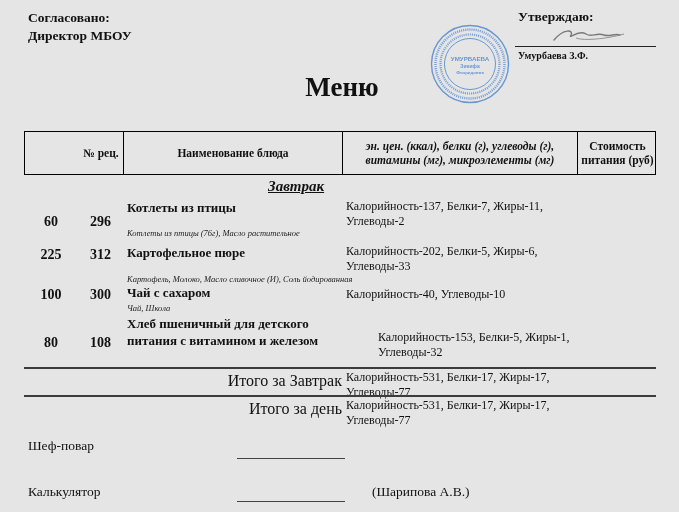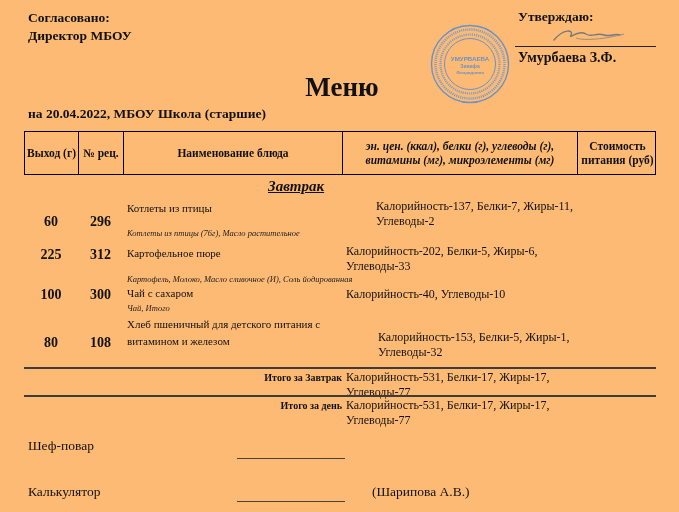--- a/index.html
+++ b/index.html
@@ -1,25 +1,25 @@
 <!DOCTYPE html>
 <html><head>
 <meta charset="utf-8">
 <style>
   html,body{margin:0;padding:0;background:#fff;}
-  .page{position:relative;width:679px;height:512px;background:#fdba74;overflow:hidden;
+  .page{position:relative;width:679px;height:512px;background:#e5e5e5;overflow:hidden;
         font-family:"Liberation Serif","DejaVu Serif",serif;color:#111;}
   .abs{position:absolute;}
 
   
   #approved-block{left:28px;top:9px;font-size:13.5px;font-weight:bold;line-height:18px;}
   #approve-right-label{left:518px;top:9px;font-size:13.5px;font-weight:bold;}
   #signature-svg{left:516px;top:26px;}
   #sig-line{left:515px;top:46px;width:141px;border-top:1.5px solid #222;}
-  #approver-name{left:518px;top:50px;font-size:14px;font-weight:bold;}
+  #approver-name{left:518px;top:50px;font-size:10px;font-weight:bold;}
 
   
   #stamp{left:430px;top:24px;width:80px;height:80px;opacity:.9;}
 
   
   #doc-title{left:10px;top:72px;width:664px;text-align:center;font-size:27px;font-weight:bold;}
   #doc-subtitle{left:28px;top:106px;font-size:13.5px;font-weight:bold;}
 
   
   #thead{left:24px;top:131px;width:632px;height:44px;border:1.5px solid #000;box-sizing:border-box;}
@@ -33,34 +33,34 @@
   #hc-cost{left:553px;width:79px;border-right:none;}
 
   
   #section-title{left:268px;top:178px;font-size:15px;font-weight:bold;font-style:italic;
                  text-decoration:underline;}
 
   
   .row{position:absolute;left:24px;width:632px;}
   .c-out{position:absolute;left:0;width:54px;text-align:center;font-weight:bold;font-size:14px;}
   .c-rec{position:absolute;left:54px;width:45px;text-align:center;font-weight:bold;font-size:14px;}
-  .c-dish{position:absolute;left:103px;width:221px;font-weight:normal;font-size:11px;line-height:16.5px;}
+  .c-dish{position:absolute;left:103px;width:221px;font-weight:bold;font-size:13px;line-height:16.5px;}
   .c-nutr{position:absolute;left:322px;width:215px;font-size:12px;line-height:15px;}
   .c-ingr{position:absolute;left:103px;font-style:italic;font-size:8.5px;color:#222;white-space:nowrap;}
-  #row1{top:200px;} #row1 .c-out,#row1 .c-rec{top:2px;margin-top:12px;} #row1 .c-nutr{top:-1px;margin-left:30px;} #row1 .c-ingr{top:28px;}
+  #row1{top:200px;} #row1 .c-out,#row1 .c-rec{top:2px;margin-top:12px;} #row1 .c-nutr{top:-1px;} #row1 .c-ingr{top:28px;}
   #row2{top:245px;} #row2 .c-out,#row2 .c-rec{top:2px;} #row2 .c-nutr{top:-1px;} #row2 .c-ingr{top:29px;}
   #row3{top:285px;} #row3 .c-out,#row3 .c-rec{top:2px;} #row3 .c-nutr{top:2px;}  #row3 .c-ingr{top:18px;}
   #row4{top:316px;} #row4 .c-out,#row4 .c-rec{top:19px;} #row4 .c-nutr{top:14px;margin-left:32px;}
 
   
   #rule1{left:24px;top:367px;width:632px;border-top:2.5px solid #3c3c3c;}
   #rule2{left:24px;top:395px;width:632px;border-top:2px solid #3c3c3c;}
   .trow{position:absolute;left:24px;width:632px;}
   #total1{top:370px;} #total2{top:398px;}
-  .t-label{position:absolute;left:0;top:2px;width:318px;text-align:right;font-weight:bold;font-size:10px;}
+  .t-label{position:absolute;left:0;top:2px;width:318px;text-align:right;font-weight:normal;font-size:16px;}
   .t-nutr{position:absolute;left:322px;top:0;width:215px;font-size:12px;line-height:15px;}
 
   
   #chef-label{left:28px;top:438px;font-size:13.5px;}
   #chef-sig-line{left:237px;top:458px;width:108px;border-top:1.5px solid #444;}
   #calc-label{left:28px;top:484px;font-size:13.5px;}
   #calc-sig-line{left:237px;top:501px;width:108px;border-top:1.5px solid #444;}
   #calc-name{left:372px;top:484px;font-size:13.5px;}
 
   .stamp-text{fill:#5b8ed0;font-family:"Liberation Sans",sans-serif;font-weight:bold;}
@@ -87,24 +87,22 @@
     <circle cx="40" cy="40" r="38.5" fill="none" stroke="#5b8ed0" stroke-width="1.4"></circle>
     <circle cx="40" cy="40" r="34.5" fill="none" stroke="#6b9ad6" stroke-width="2.4" stroke-dasharray="1.1,1.0"></circle>
     <circle cx="40" cy="40" r="29.5" fill="none" stroke="#6b9ad6" stroke-width="2.2" stroke-dasharray="1.1,1.0"></circle>
     <circle cx="40" cy="40" r="25.5" fill="none" stroke="#5b8ed0" stroke-width="1"></circle>
     <text x="40" y="37" text-anchor="middle" font-size="6.2" class="stamp-text">УМУРБАЕВА</text>
     <text x="40" y="44" text-anchor="middle" font-size="5" class="stamp-text">Зинифа</text>
     <text x="40" y="50" text-anchor="middle" font-size="4.4" class="stamp-text">Флоридовна</text>
   </svg>
 
   <div class="abs" id="doc-title">Меню</div>
-  <div class="abs" id="doc-subtitle">на 20.04.2022, МБОУ  Школа (старшие)</div>
 
   <div class="abs" id="thead">
-    <div class="hc" id="hc-output">Выход (г)</div>
     <div class="hc" id="hc-dish">Наименование блюда</div>
     <div class="hc" id="hc-recipe">№ рец.</div>
     <div class="hc" id="hc-nutrition">эн. цен. (ккал), белки (г), углеводы (г), витамины (мг), микроэлементы (мг)</div>
     <div class="hc" id="hc-cost">Стоимость питания (руб)</div>
   </div>
 
   <div class="abs" id="section-title">Завтрак</div>
 
   <div class="row" id="row1">
     <div class="c-out">60</div>
@@ -120,21 +118,21 @@
     <div class="c-dish">Картофельное пюре</div>
     <div class="c-nutr">Калорийность-202, Белки-5, Жиры-6, Углеводы-33</div>
     <div class="c-ingr">Картофель, Молоко, Масло сливочное (И), Соль йодированная</div>
   </div>
 
   <div class="row" id="row3">
     <div class="c-out">100</div>
     <div class="c-rec">300</div>
     <div class="c-dish">Чай с сахаром</div>
     <div class="c-nutr">Калорийность-40, Углеводы-10</div>
-    <div class="c-ingr">Чай, Итого</div>
+    <div class="c-ingr">Чай, Школа</div>
   </div>
 
   <div class="row" id="row4">
     <div class="c-out">80</div>
     <div class="c-rec">108</div>
     <div class="c-dish">Хлеб пшеничный для детского питания с витамином  и железом</div>
     <div class="c-nutr">Калорийность-153, Белки-5, Жиры-1, Углеводы-32</div>
   </div>
 
   <div class="abs" id="rule1"></div>

